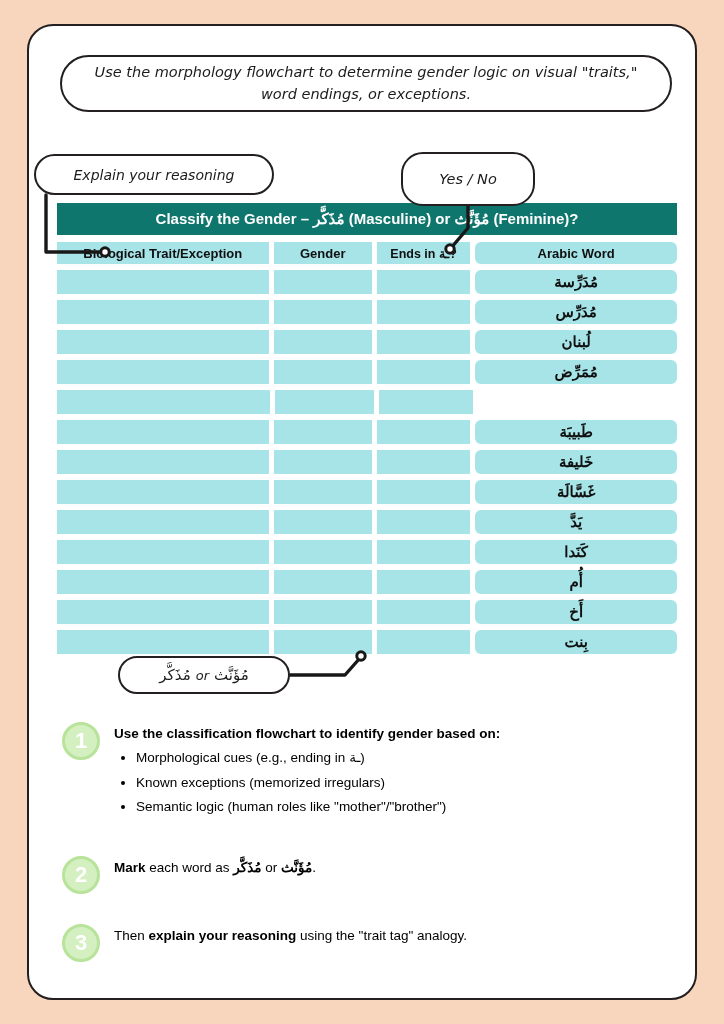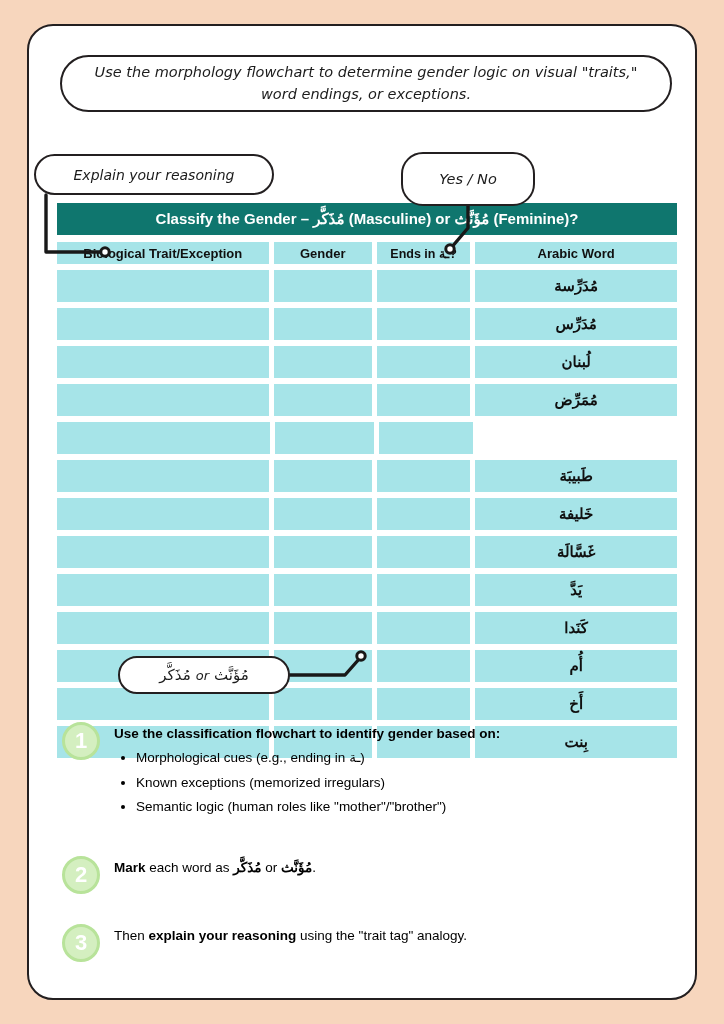--- a/index.html
+++ b/index.html
@@ -121,35 +121,35 @@
     position: absolute;
     left: 57px;
     top: 242px;
     width: 620px;
     z-index: 3;
   }
   .grid-row {
     display: flex;
     gap: 5px;
     margin-bottom: 6px;
-    height: 32px;
+    height: 24px;
   }
   .cell {
     background: #a6e4e8;
     display: flex;
     align-items: center;
     justify-content: center;
     box-sizing: border-box;
     font-size: 13px;
     color: #101010;
   }
   .c-trait  { width: 213px; }
   .c-gender { width: 99px; }
   .c-ends   { width: 94px; }
-  .c-word   { width: 203px; }
+  .c-word   { width: 203px; border-radius: 6px; }
 
   .grid-row.head { height: 22px; }
   .head .cell {
     font-weight: bold;
     font-size: 13px;
   }
   .head .c-ends { font-size: 12.5px; }
 
   .word-cell {
     justify-content: center;

